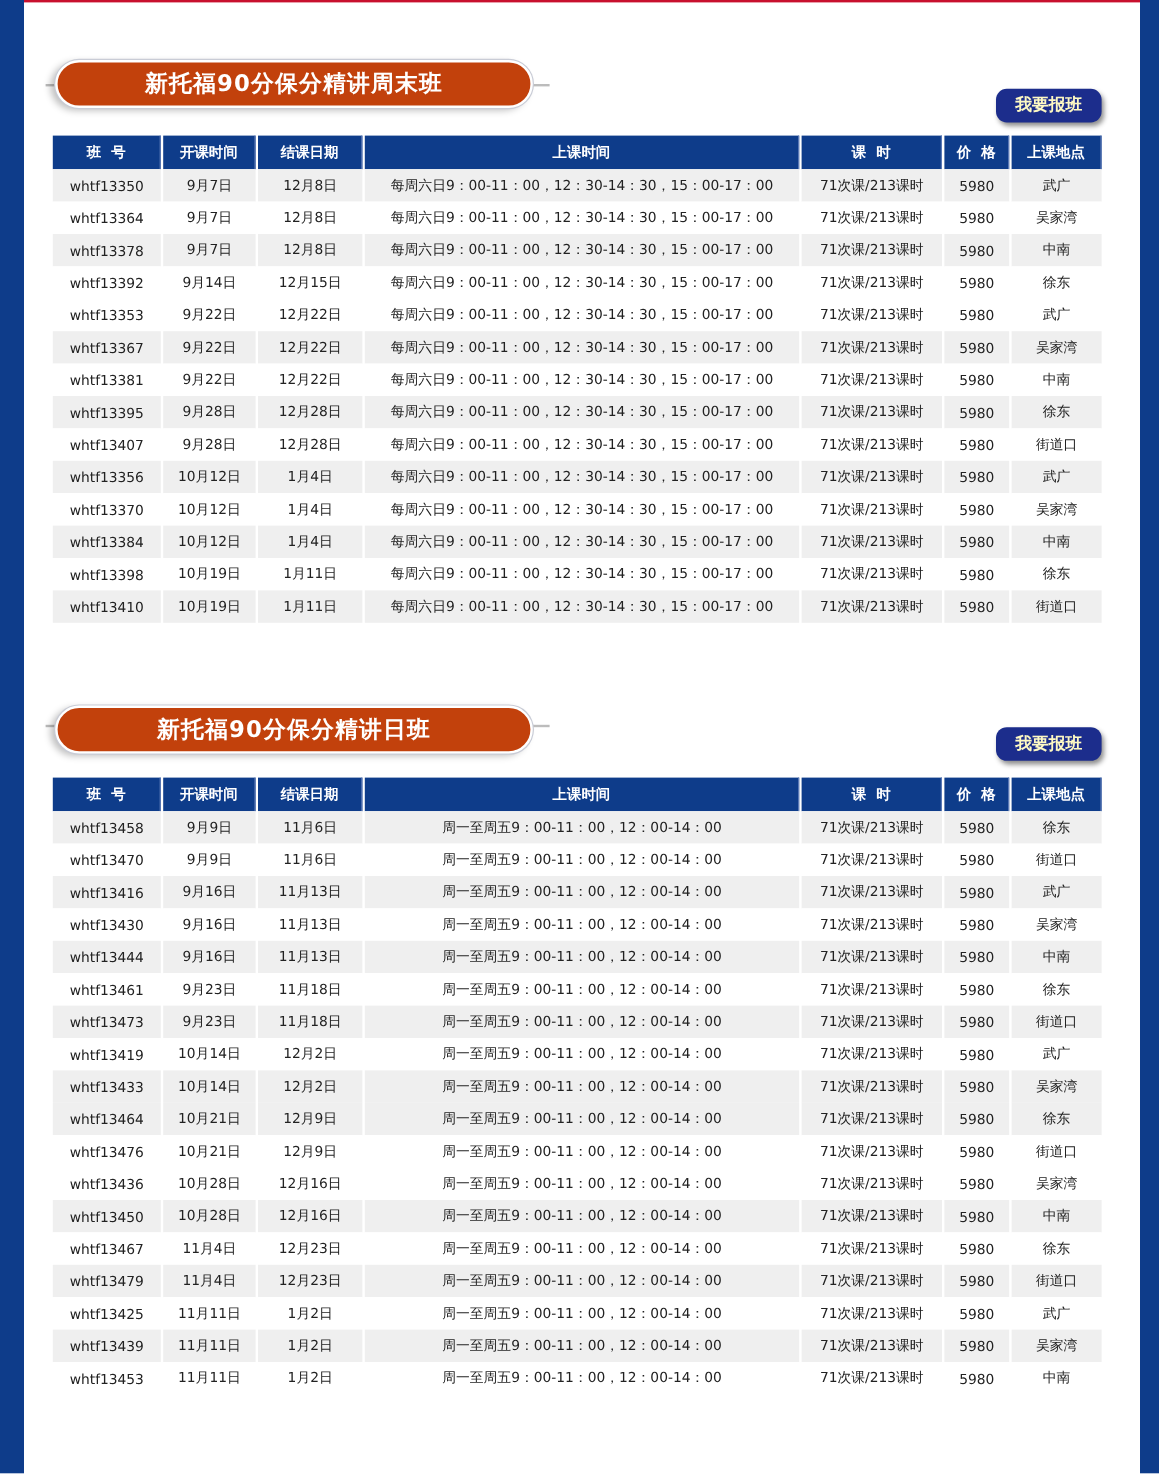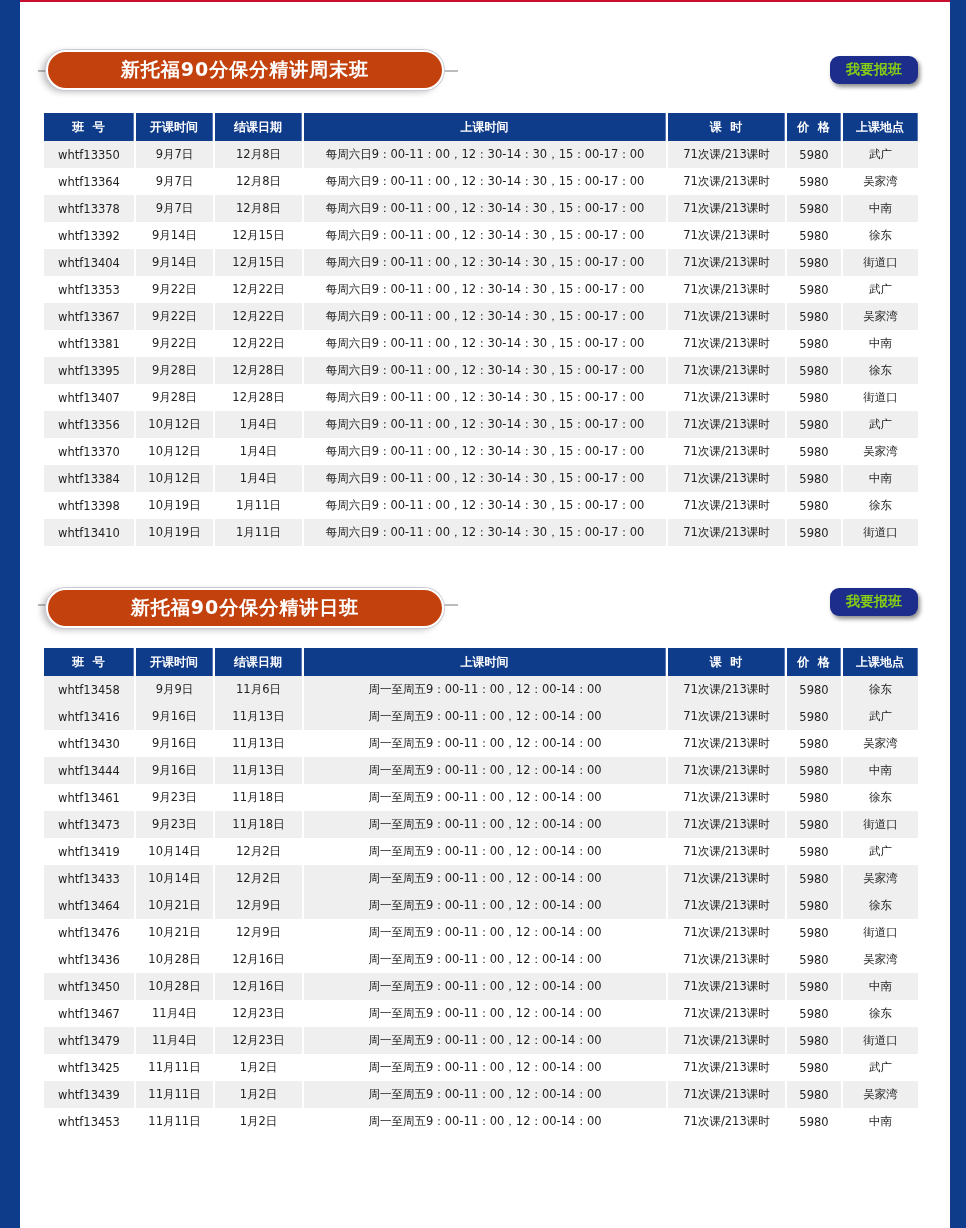--- a/index.html
+++ b/index.html
@@ -14,23 +14,23 @@
     position: absolute; left: 2px; width: 398px; height: 40px;
     background: #c2410c; border-radius: 20px;
     border: 2px solid #ffffff;
     box-shadow: 0 0 0 1px #c9ccd6, -4px 2px 6px rgba(0,0,0,0.25);
     color: #fff; font-weight: bold; font-size: 19px;
     display: flex; align-items: center; justify-content: center; letter-spacing: 1px;
   }
   .title-tail { position: absolute; left: -6px; width: 420px; height: 2px; background: linear-gradient(90deg,#bbb,#eee,#bbb); }
   .enroll-btn {
     position: absolute; left: 786px; width: 88px; height: 28px;
-    background: #1c2d8c; color: #84cc16; font-size: 14px; font-weight: bold;
+    background: #1c2d8c; color: #fef9c3; font-size: 14px; font-weight: bold;
     border-radius: 9px; display: flex; align-items: center; justify-content: center;
-    box-shadow: 2px 3px 4px rgba(0,0,0,0.45); cursor: pointer;
+    box-shadow: 2px 3px 4px rgba(0,0,0,0.45); cursor: pointer; margin-top: 18px;
   }
   table { position: absolute; left: 0; border-collapse: separate; border-spacing: 2px 0; width: 870px; table-layout: fixed; margin-left: -2px; }
   th {
     background: #0e3c8a; color: #fff; font-size: 12px; font-weight: bold;
     height: 28px; text-align: center; border-right: 1px solid #5a78b5;
   }
   td { height: 27px; font-size: 11.5px; text-align: center; white-space: nowrap; color: #222; }
   tr.odd td { background: #efefef; }
   tr.even td { background: #ffffff; }
 </style>
@@ -96,29 +96,20 @@
         </tr>
         <tr class="even">
           <td>whtf13392</td>
           <td>9月14日</td>
           <td>12月15日</td>
           <td>每周六日9：00-11：00，12：30-14：30，15：00-17：00</td>
           <td>71次课/213课时</td>
           <td>5980</td>
           <td>徐东</td>
         </tr>
-        <tr class="odd">
-          <td>whtf13404</td>
-          <td>9月14日</td>
-          <td>12月15日</td>
-          <td>每周六日9：00-11：00，12：30-14：30，15：00-17：00</td>
-          <td>71次课/213课时</td>
-          <td>5980</td>
-          <td>街道口</td>
-        </tr>
         <tr class="even">
           <td>whtf13353</td>
           <td>9月22日</td>
           <td>12月22日</td>
           <td>每周六日9：00-11：00，12：30-14：30，15：00-17：00</td>
           <td>71次课/213课时</td>
           <td>5980</td>
           <td>武广</td>
         </tr>
         <tr class="odd">
@@ -234,20 +225,29 @@
     <tbody>
         <tr class="odd">
           <td>whtf13458</td>
           <td>9月9日</td>
           <td>11月6日</td>
           <td>周一至周五9：00-11：00，12：00-14：00</td>
           <td>71次课/213课时</td>
           <td>5980</td>
           <td>徐东</td>
         </tr>
+        <tr class="even">
+          <td>whtf13470</td>
+          <td>9月9日</td>
+          <td>11月6日</td>
+          <td>周一至周五9：00-11：00，12：00-14：00</td>
+          <td>71次课/213课时</td>
+          <td>5980</td>
+          <td>街道口</td>
+        </tr>
         <tr class="odd">
           <td>whtf13416</td>
           <td>9月16日</td>
           <td>11月13日</td>
           <td>周一至周五9：00-11：00，12：00-14：00</td>
           <td>71次课/213课时</td>
           <td>5980</td>
           <td>武广</td>
         </tr>
         <tr class="even">

